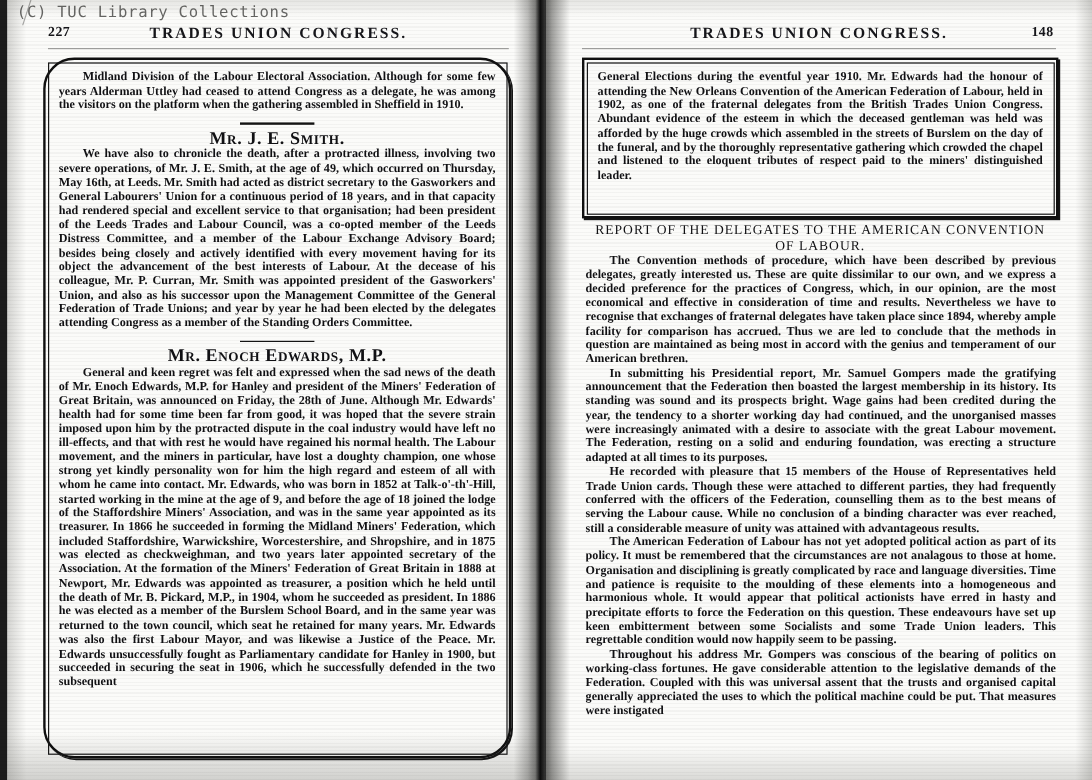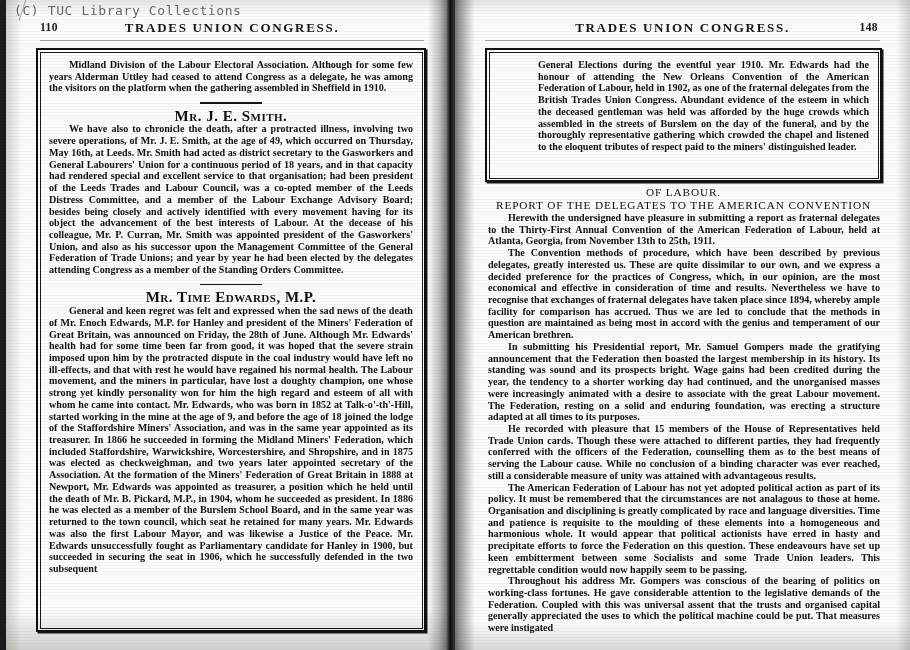--- a/index.html
+++ b/index.html
@@ -146,21 +146,21 @@
     background: transparent;
     z-index: 3;
   }
   .textbox::before {
     content: "";
     position: absolute;
     inset: 1.5px;
     border: 0.8px solid #171717;
     pointer-events: none;
   }
-  .box-left  { left: 30px; top: 48px; right: 24px; bottom: 18px; }
+  .box-left  { left: 30px; top: 48px; right: 24px; bottom: 18px; border-radius: 26px; }
   .box-right { left: 30px; top: 48px; right: 28px; height: 130px; }
 
   .boxinner {
     position: absolute;
     inset: 0;
     padding: 9px 11px 6px 11px;
     overflow: hidden;
   }
 
   
@@ -171,21 +171,21 @@
     color: #111114;
     text-align: justify;
     text-justify: inter-word;
     font-weight: bold;
     -webkit-font-smoothing: none;
   }
   .col p {
     margin: 0;
   }
   .col p.ind { text-indent: 20px; }
-  .col p.noind { text-indent: 0; margin-left: 40px; }
+  .col p.noind { text-indent: 0; }
 
   
   .sec-head {
     text-align: center;
     font-size: 15px;
     font-weight: bold;
     letter-spacing: 0.5px;
     margin: 3px 0 1px 0;
     color: #101013;
     font-variant: small-caps;
@@ -234,59 +234,58 @@
   }
 </style>
 </head>
 <body>
 
 <div class="scan">
 
   <div class="page left">
 
     <div class="runhead">
-      <span class="folio l">110</span>
+      <span class="folio l">227</span>
       <span class="title">TRADES UNION CONGRESS.</span>
       <div class="rule"></div>
     </div>
 
     <div class="textbox box-left">
       <div class="boxinner col">
         <p class="ind">Midland Division of the Labour Electoral Association. Although for some few years Alderman Uttley had ceased to attend Congress as a delegate, he was among the visitors on the platform when the gathering assembled in Sheffield in 1910.</p>
         <div class="sec-rule"></div>
         <div class="sec-head">Mr. J. E. Smith.</div>
         <p class="ind">We have also to chronicle the death, after a protracted illness, involving two severe operations, of Mr. J. E. Smith, at the age of 49, which occurred on Thursday, May 16th, at Leeds. Mr. Smith had acted as district secretary to the Gasworkers and General Labourers' Union for a continuous period of 18 years, and in that capacity had rendered special and excellent service to that organisation; had been president of the Leeds Trades and Labour Council, was a co-opted member of the Leeds Distress Committee, and a member of the Labour Exchange Advisory Board; besides being closely and actively identified with every movement having for its object the advancement of the best interests of Labour. At the decease of his colleague, Mr. P. Curran, Mr. Smith was appointed president of the Gasworkers' Union, and also as his successor upon the Management Committee of the General Federation of Trade Unions; and year by year he had been elected by the delegates attending Congress as a member of the Standing Orders Committee.</p>
         <div class="sec-rule"></div>
-        <div class="sec-head">Mr. Time Edwards, M.P.</div>
+        <div class="sec-head">Mr. Enoch Edwards, M.P.</div>
         <p class="ind">General and keen regret was felt and expressed when the sad news of the death of Mr. Enoch Edwards, M.P. for Hanley and president of the Miners' Federation of Great Britain, was announced on Friday, the 28th of June. Although Mr. Edwards' health had for some time been far from good, it was hoped that the severe strain imposed upon him by the protracted dispute in the coal industry would have left no ill-effects, and that with rest he would have regained his normal health. The Labour movement, and the miners in particular, have lost a doughty champion, one whose strong yet kindly personality won for him the high regard and esteem of all with whom he came into contact. Mr. Edwards, who was born in 1852 at Talk-o'-th'-Hill, started working in the mine at the age of 9, and before the age of 18 joined the lodge of the Staffordshire Miners' Association, and was in the same year appointed as its treasurer. In 1866 he succeeded in forming the Midland Miners' Federation, which included Staffordshire, Warwickshire, Worcestershire, and Shropshire, and in 1875 was elected as checkweighman, and two years later appointed secretary of the Association. At the formation of the Miners' Federation of Great Britain in 1888 at Newport, Mr. Edwards was appointed as treasurer, a position which he held until the death of Mr. B. Pickard, M.P., in 1904, whom he succeeded as president. In 1886 he was elected as a member of the Burslem School Board, and in the same year was returned to the town council, which seat he retained for many years. Mr. Edwards was also the first Labour Mayor, and was likewise a Justice of the Peace. Mr. Edwards unsuccessfully fought as Parliamentary candidate for Hanley in 1900, but succeeded in securing the seat in 1906, which he successfully defended in the two subsequent</p>
       </div>
     </div>
   </div>
 
   <div class="page right">
 
     <div class="runhead">
       <span class="title">TRADES UNION CONGRESS.</span>
       <span class="folio r">148</span>
       <div class="rule"></div>
     </div>
 
     <div class="textbox box-right">
       <div class="boxinner col">
         <p class="noind">General Elections during the eventful year 1910. Mr. Edwards had the honour of attending the New Orleans Convention of the American Federation of Labour, held in 1902, as one of the fraternal delegates from the British Trades Union Congress. Abundant evidence of the esteem in which the deceased gentleman was held was afforded by the huge crowds which assembled in the streets of Burslem on the day of the funeral, and by the thoroughly representative gathering which crowded the chapel and listened to the eloquent tributes of respect paid to the miners' distinguished leader.</p>
       </div>
     </div>
 
     <div class="report-head">
+      <div>REPORT OF THE DELEGATES TO THE AMERICAN CONVENTION</div>
       <div>OF LABOUR.</div>
-      <div>REPORT OF THE DELEGATES TO THE AMERICAN CONVENTION</div>
     </div>
 
     <div class="report-body col">
-      <p class="ind">Herewith the undersigned have pleasure in submitting a report as fraternal delegates to the Thirty-First Annual Convention of the American Federation of Labour, held at Atlanta, Georgia, from November 13th to 25th, 1911.</p>
       <p class="ind">The Convention methods of procedure, which have been described by previous delegates, greatly interested us. These are quite dissimilar to our own, and we express a decided preference for the practices of Congress, which, in our opinion, are the most economical and effective in consideration of time and results. Nevertheless we have to recognise that exchanges of fraternal delegates have taken place since 1894, whereby ample facility for comparison has accrued. Thus we are led to conclude that the methods in question are maintained as being most in accord with the genius and temperament of our American brethren.</p>
       <p class="ind">In submitting his Presidential report, Mr. Samuel Gompers made the gratifying announcement that the Federation then boasted the largest membership in its history. Its standing was sound and its prospects bright. Wage gains had been credited during the year, the tendency to a shorter working day had continued, and the unorganised masses were increasingly animated with a desire to associate with the great Labour movement. The Federation, resting on a solid and enduring foundation, was erecting a structure adapted at all times to its purposes.</p>
       <p class="ind">He recorded with pleasure that 15 members of the House of Representatives held Trade Union cards. Though these were attached to different parties, they had frequently conferred with the officers of the Federation, counselling them as to the best means of serving the Labour cause. While no conclusion of a binding character was ever reached, still a considerable measure of unity was attained with advantageous results.</p>
       <p class="ind">The American Federation of Labour has not yet adopted political action as part of its policy. It must be remembered that the circumstances are not analagous to those at home. Organisation and disciplining is greatly complicated by race and language diversities. Time and patience is requisite to the moulding of these elements into a homogeneous and harmonious whole. It would appear that political actionists have erred in hasty and precipitate efforts to force the Federation on this question. These endeavours have set up keen embitterment between some Socialists and some Trade Union leaders. This regrettable condition would now happily seem to be passing.</p>
       <p class="ind">Throughout his address Mr. Gompers was conscious of the bearing of politics on working-class fortunes. He gave considerable attention to the legislative demands of the Federation. Coupled with this was universal assent that the trusts and organised capital generally appreciated the uses to which the political machine could be put. That measures were instigated</p>
     </div>
   </div>
 
   <div class="gutter"></div>
 

